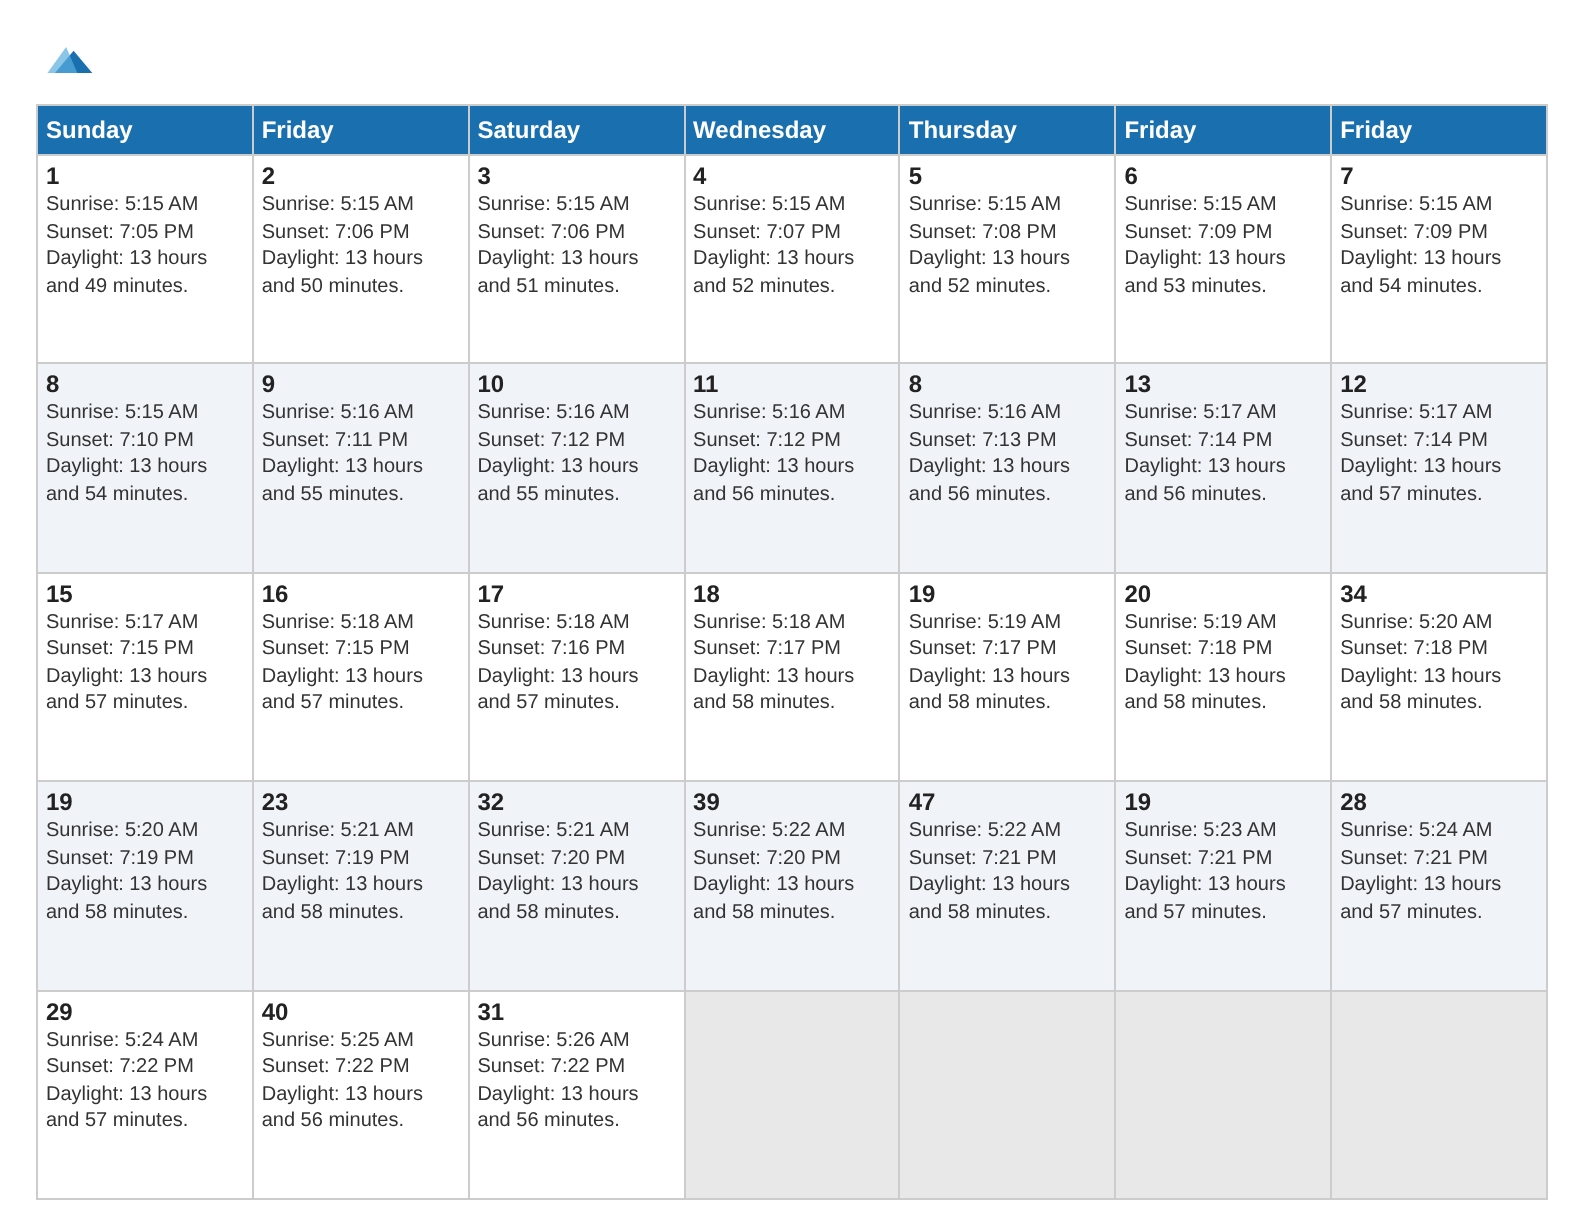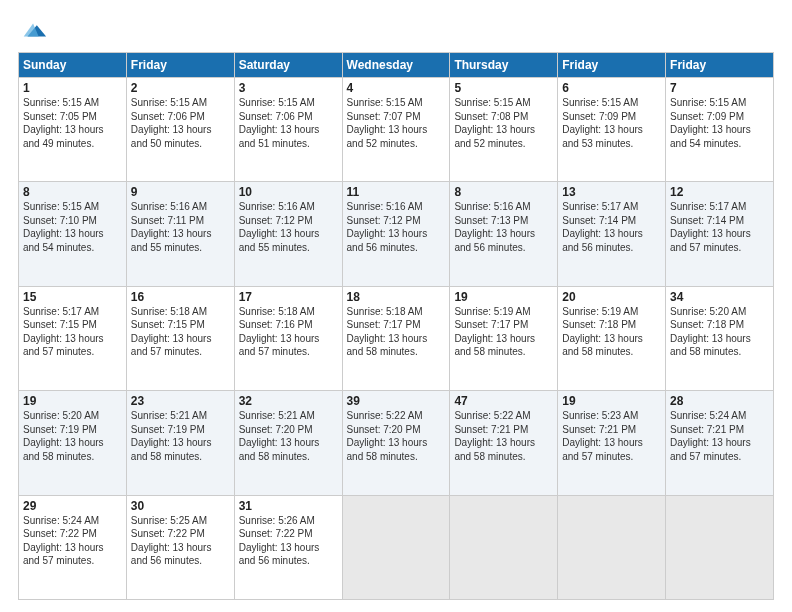--- a/index.html
+++ b/index.html
@@ -260,21 +260,21 @@
             <span class="day-number">28</span>
             <div class="day-content">Sunrise: 5:24 AM<br>Sunset: 7:21 PM<br>Daylight: 13 hours and 57 minutes.</div>
           </td>
         </tr>
         <tr>
           <td>
             <span class="day-number">29</span>
             <div class="day-content">Sunrise: 5:24 AM<br>Sunset: 7:22 PM<br>Daylight: 13 hours and 57 minutes.</div>
           </td>
           <td>
-            <span class="day-number">30</span>
+            <span class="day-number">40</span>
             <div class="day-content">Sunrise: 5:25 AM<br>Sunset: 7:22 PM<br>Daylight: 13 hours and 56 minutes.</div>
           </td>
           <td>
             <span class="day-number">31</span>
             <div class="day-content">Sunrise: 5:26 AM<br>Sunset: 7:22 PM<br>Daylight: 13 hours and 56 minutes.</div>
           </td>
           <td class="empty"></td>
           <td class="empty"></td>
           <td class="empty"></td>
           <td class="empty"></td>

